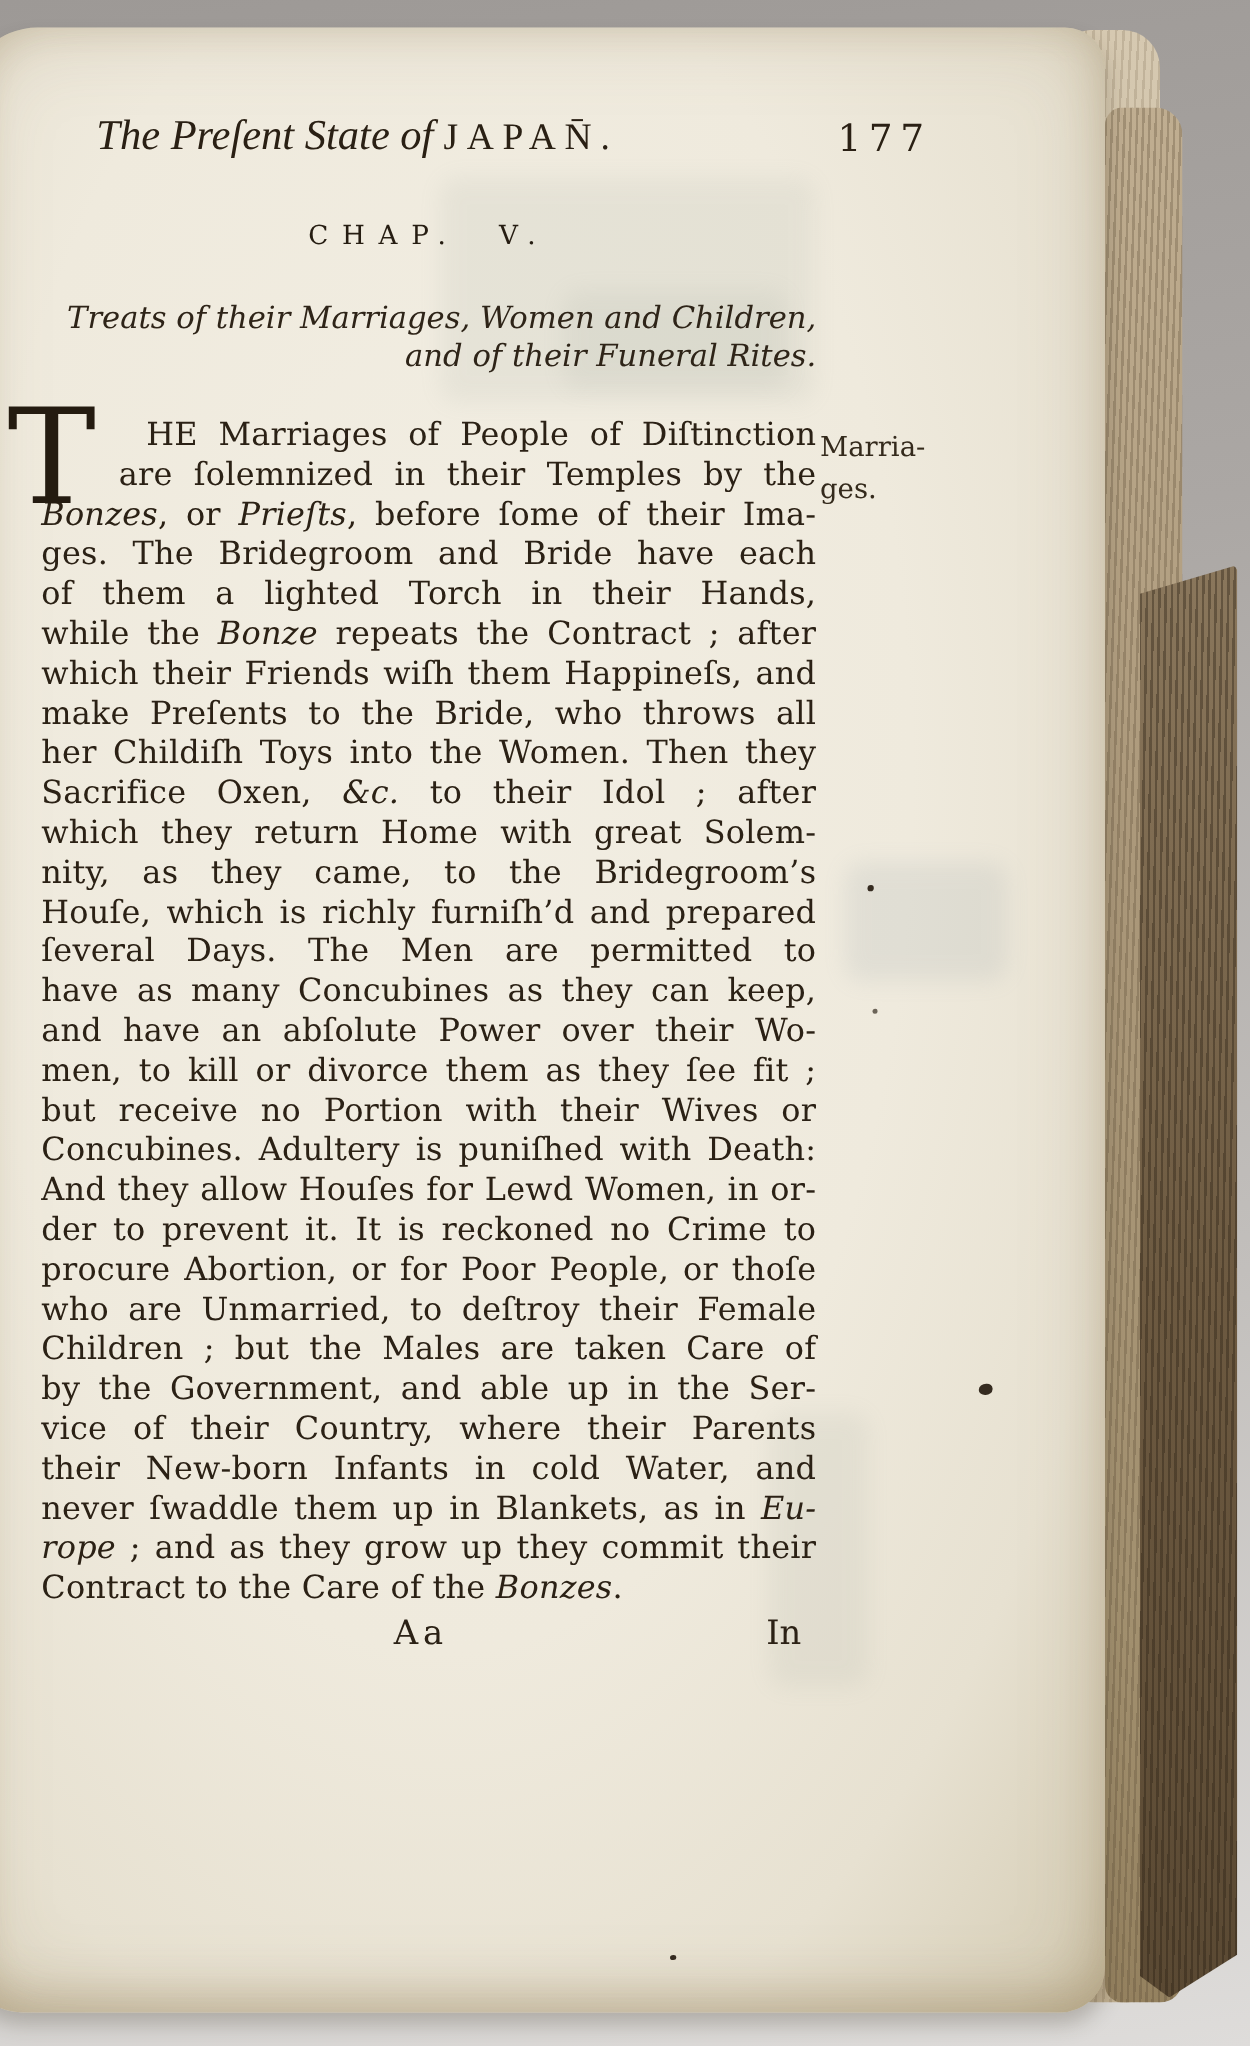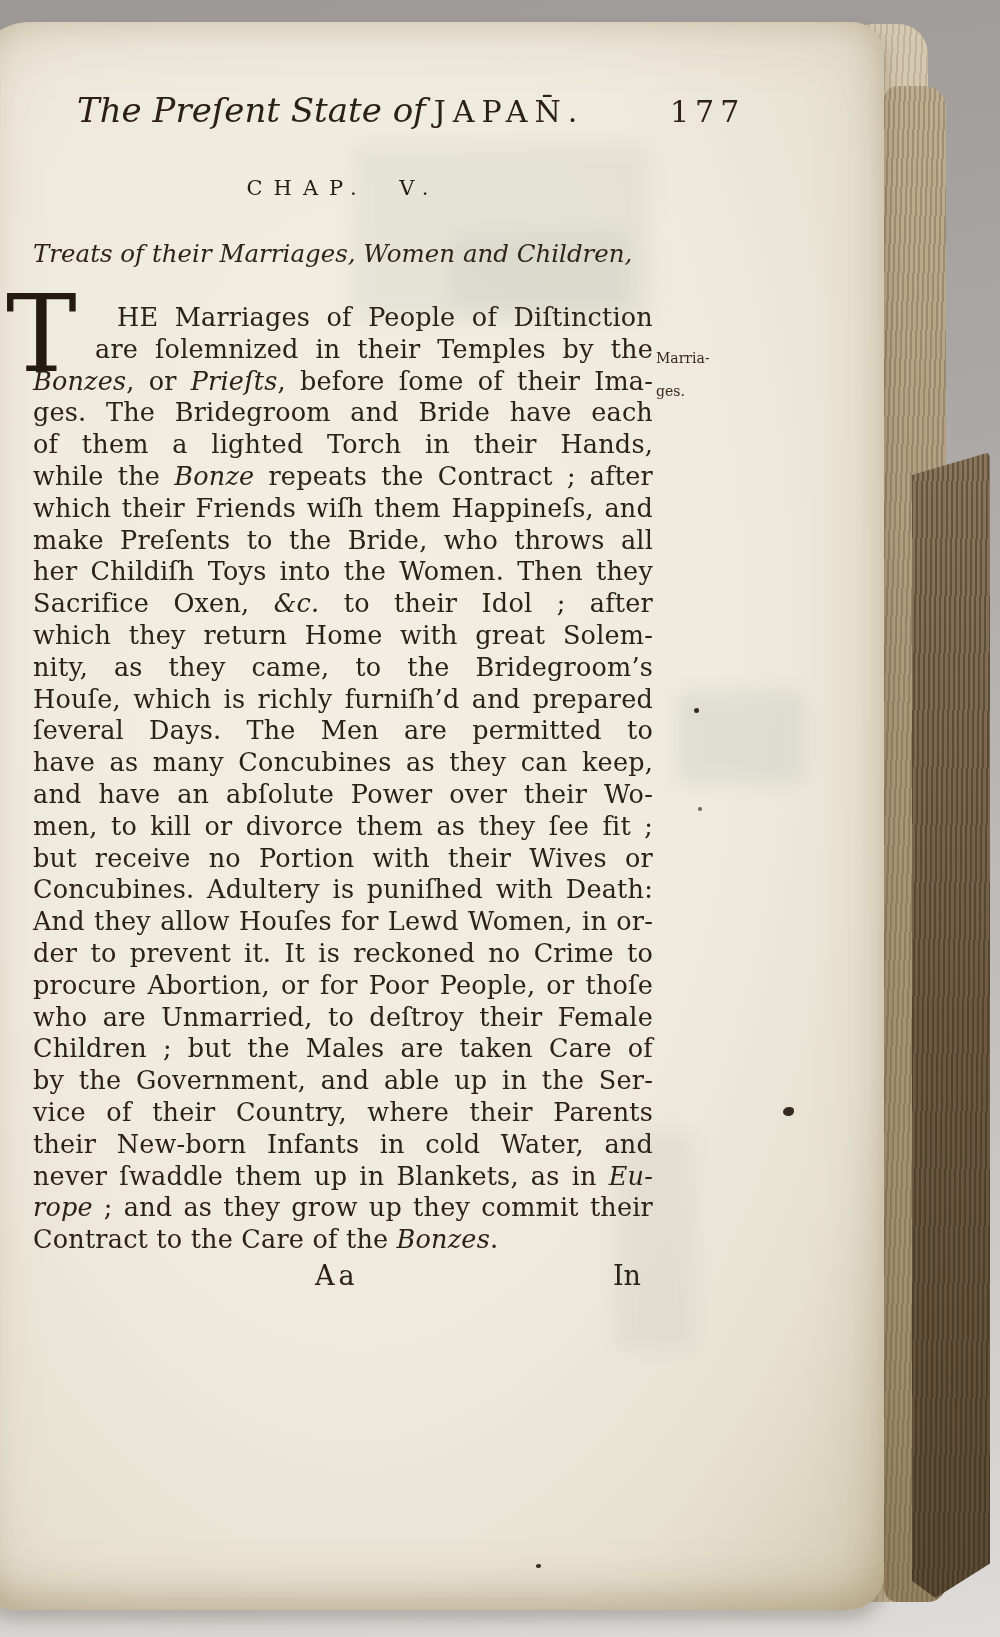--- a/index.html
+++ b/index.html
@@ -50,42 +50,42 @@
   .sm3{left:704px;top:668px;width:130px;height:95px;opacity:.14;background:#8b98a0;}
   .sm4{left:643px;top:1108px;width:80px;height:220px;}
   .speck{position:absolute;background:#352b20;border-radius:60% 45% 55% 50%;}
   .sp1{left:811px;top:1085px;width:11px;height:9px;}
   .sp2{left:722px;top:686px;width:5px;height:5px;}
   .sp3{left:564px;top:1542px;width:5px;height:4px;}
   .sp4{left:726px;top:785px;width:4px;height:4px;opacity:.7;}
   
   .content{position:absolute;left:61px;top:68px;width:620px;color:#2b2115;}
   .header-row{position:relative;height:48px;}
-  .title{position:absolute;left:44px;top:0;font-style:italic;font-size:34px;white-space:nowrap;color:#2a2014;}
+  .title{position:absolute;left:44px;top:0;font-style:italic;font-size:34px;white-space:nowrap;color:#2a2014;font-family:Liberation Serif, serif;}
   .t-caps{font-style:normal;font-size:30px;letter-spacing:7px;margin-left:8px;}
   .pageno{position:absolute;left:637px;top:4px;font-size:30px;letter-spacing:6px;color:#2a2014;}
   .chap{margin-top:30px;height:40px;line-height:40px;text-align:center;font-size:21px;letter-spacing:11px;word-spacing:14px;color:#261d12;}
-  .subtitle{margin-top:30px;text-align:left;font-style:italic;font-size:24.5px;line-height:31px;color:#2e2418;}
+  .subtitle{margin-top:30px;text-align:right;font-style:italic;font-size:24.5px;line-height:31px;color:#2e2418;}
   .body-block{position:relative;margin-top:33px;}
   .dropcap{
     position:absolute;left:-27px;top:-20px;font-size:106px;line-height:1;
     color:#241b10;letter-spacing:0;
   }
   .bl{
     font-size:25.5px;line-height:31.8px;color:#2b2115;
     text-align:justify;text-align-last:justify;text-justify:inter-word;
     letter-spacing:.2px;
   }
   .bl:nth-child(1){padding-left:84px;}
   .bl:nth-child(2){padding-left:62px;}
   .bl:last-child{text-align-last:left;}
   .it{font-style:italic;}
   .margin-note{
     position:absolute;left:684px;top:320px;width:100px;
-    font-size:14px;line-height:33px;color:#342a1c;
+    font-size:22px;line-height:33px;color:#342a1c;
   }
   .footer-row{display:flex;margin-top:4px;height:36px;font-size:27px;color:#2b2115;gap:45px;}
   .sig{margin-left:282px;letter-spacing:4px;}
   .catch{margin-left:auto;margin-right:12px;}
 </style>
 </head>
 <body>
 
 <div class="edge edge-light"></div>
 <div class="edge edge-mid"></div>
@@ -113,20 +113,21 @@
       <div class="title">
         <span class="t-it">The Preſent State of</span><span class="t-caps">JAPAN̄.</span>
       </div>
       <div class="pageno">177</div>
     </div>
 
     <div class="chap">CHAP. V.</div>
 
     <div class="subtitle">
       <div>Treats of their Marriages, Women and Children,</div>
+      <div>and of their Funeral Rites.</div>
     </div>
 
     <div class="body-block">
       <div class="dropcap">T</div>
       <div class="body-lines">
           <div class="bl"><span>HE Marriages of People of Diſtinction</span></div>
           <div class="bl"><span>are ſolemnized in their Temples by the</span></div>
           <div class="bl"><span class="it">Bonzes</span><span>, or </span><span class="it">Prieſts</span><span>, before ſome of their Ima-</span></div>
           <div class="bl"><span>ges.  The Bridegroom and Bride have each</span></div>
           <div class="bl"><span>of them a lighted Torch in their Hands,</span></div>

